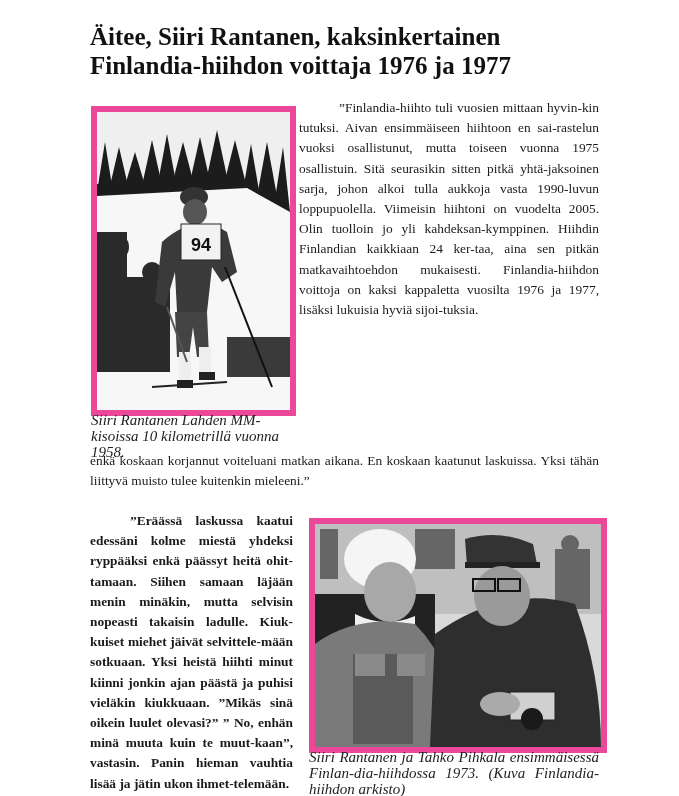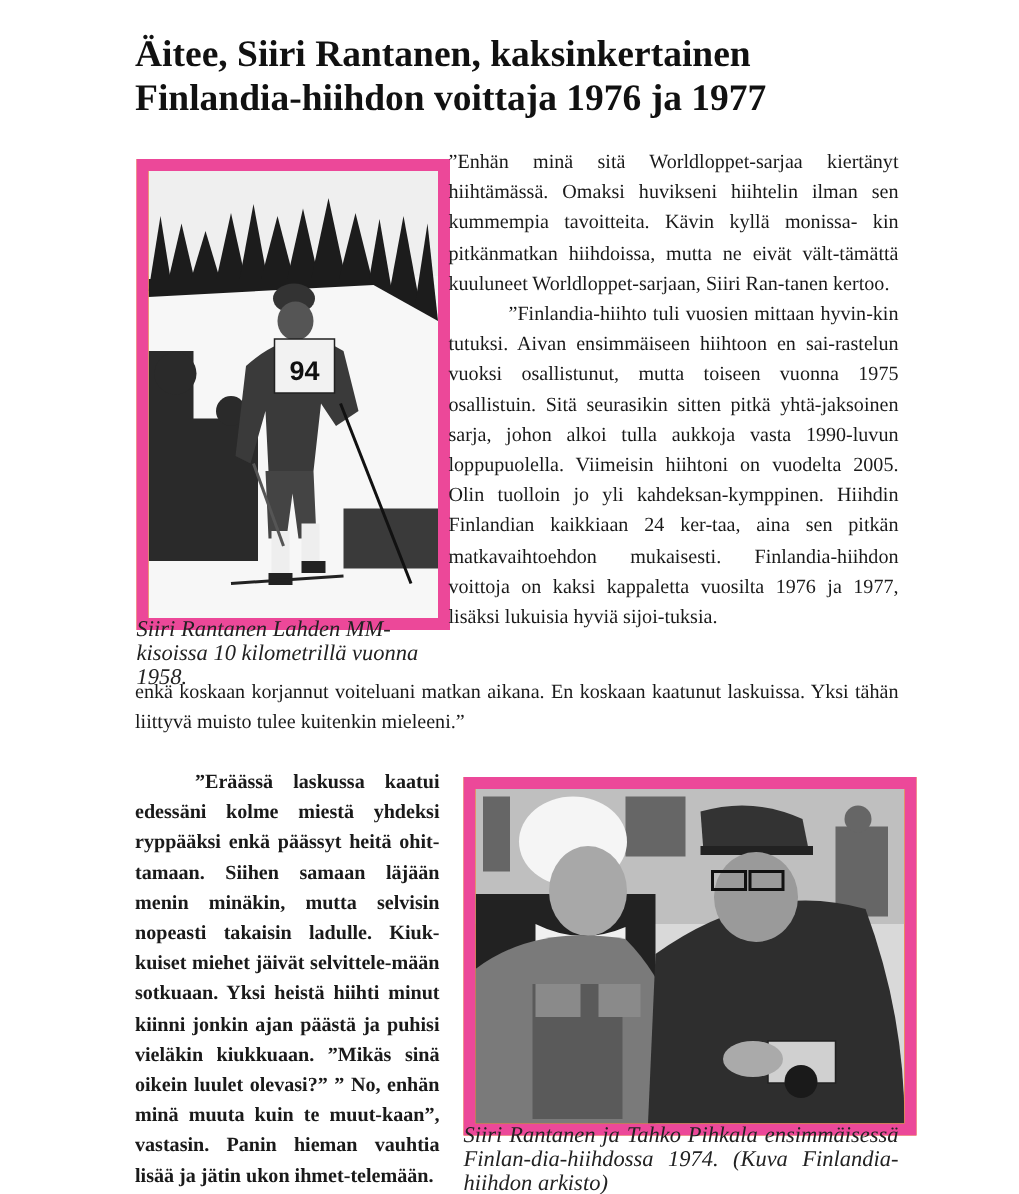--- a/index.html
+++ b/index.html
@@ -5,21 +5,21 @@
     html, body { margin: 0; padding: 0; background: #ffffff; }
     body { width: 679px; height: 796px; position: relative; overflow: hidden;
       font-family: "Liberation Serif", "DejaVu Serif", serif; color: #1a1a1a; }
     .title { position: absolute; left: 90px; top: 22px; width: 510px;
       font-size: 25px; font-weight: bold; line-height: 29px; margin: 0; color: #111; }
     .body-text { font-size: 13.4px; line-height: 20.2px; text-align: justify; margin: 0; }
     .indent { text-indent: 40px; }
     .col-right-top { position: absolute; left: 299px; top: 98px; width: 300px; }
     .full-width { position: absolute; left: 90px; top: 451px; width: 509px; }
     .col-left-bottom { position: absolute; left: 90px; top: 511px; width: 203px; font-weight: bold; }
-    .photo-frame { position: absolute; border: 8px solid #ec4899; overflow: hidden; background: #eab308; text-decoration: underline; }
+    .photo-frame { position: absolute; border: 6px solid #ec4899; overflow: hidden; background: #c4b5fd; text-decoration: underline; }
     .photo1 { left: 91px; top: 106px; width: 193px; height: 298px; }
     .photo2 { left: 309px; top: 518px; width: 286px; height: 223px; }
     .caption { position: absolute; font-style: italic; font-size: 15px; line-height: 16px; color: #222; margin: 0; }
     .caption1 { left: 91px; top: 412px; width: 200px; }
     .caption2 { left: 309px; top: 749px; width: 290px; text-align: justify; }
     svg { display: block; }
   </style>
 </head>
 <body>
 
@@ -70,21 +70,20 @@
       <rect x="102" y="260" width="16" height="8" fill="#222"></rect>
       <line x1="128" y1="155" x2="175" y2="275" stroke="#111" stroke-width="2"></line>
       <line x1="70" y1="195" x2="90" y2="250" stroke="#555" stroke-width="2"></line>
       <line x1="55" y1="275" x2="130" y2="270" stroke="#222" stroke-width="2"></line>
     </g>
   </svg>
 </div>
 <p class="caption caption1">Siiri Rantanen Lahden MM-kisoissa 10 kilometrillä vuonna 1958.</p>
 
 <div class="col-right-top">
-  <p class="body-text">”Enhän minä sitä Worldloppet-sarjaa kiertänyt hiihtämässä. Omaksi huvikseni hiihtelin ilman sen kummempia tavoitteita. Kävin kyllä monissa- kin pitkänmatkan hiihdoissa, mutta ne eivät vält-tämättä kuuluneet Worldloppet-sarjaan, Siiri Ran-tanen kertoo.</p>
   <p class="body-text indent">”Finlandia-hiihto tuli vuosien mittaan hyvin-kin tutuksi. Aivan ensimmäiseen hiihtoon en sai-rastelun vuoksi osallistunut, mutta toiseen vuonna 1975 osallistuin. Sitä seurasikin sitten pitkä yhtä-jaksoinen sarja, johon alkoi tulla aukkoja vasta 1990-luvun loppupuolella. Viimeisin hiihtoni on vuodelta 2005. Olin tuolloin jo yli kahdeksan-kymppinen. Hiihdin Finlandian kaikkiaan 24 ker-taa, aina sen pitkän matkavaihtoehdon mukaisesti. Finlandia-hiihdon voittoja on kaksi kappaletta vuosilta 1976 ja 1977, lisäksi lukuisia hyviä sijoi-tuksia.</p>
 </div>
 
 <div class="full-width">
   <p class="body-text">enkä koskaan korjannut voiteluani matkan aikana. En koskaan kaatunut laskuissa. Yksi tähän liittyvä muisto tulee kuitenkin mieleeni.”</p>
 </div>
 
 <div class="col-left-bottom">
   <p class="body-text indent">”Eräässä laskussa kaatui edessäni kolme miestä yhdeksi ryppääksi enkä päässyt heitä ohit-tamaan. Siihen samaan läjään menin minäkin, mutta selvisin nopeasti takaisin ladulle. Kiuk-kuiset miehet jäivät selvittele-mään sotkuaan. Yksi heistä hiihti minut kiinni jonkin ajan päästä ja puhisi vieläkin kiukkuaan. ”Mikäs sinä oikein luulet olevasi?” ” No, enhän minä muuta kuin te muut-kaan”, vastasin. Panin hieman vauhtia lisää ja jätin ukon ihmet-telemään.</p>
 </div>
@@ -118,13 +117,13 @@
       <ellipse cx="187" cy="72" rx="28" ry="30" fill="#9a9a9a"></ellipse>
       <rect x="158" y="55" width="22" height="12" fill="none" stroke="#111" stroke-width="2"></rect>
       <rect x="183" y="55" width="22" height="12" fill="none" stroke="#111" stroke-width="2"></rect>
 
       <rect x="195" y="168" width="45" height="28" fill="#d0d0d0" stroke="#222" stroke-width="1"></rect>
       <circle cx="217" cy="195" r="11" fill="#1a1a1a"></circle>
       <ellipse cx="185" cy="180" rx="20" ry="12" fill="#aaa"></ellipse>
     </g>
   </svg>
 </div>
-<p class="caption caption2">Siiri Rantanen ja Tahko Pihkala ensimmäisessä Finlan-dia-hiihdossa 1974. (Kuva Finlandia-hiihdon arkisto)</p>
+<p class="caption caption2">Siiri Rantanen ja Tahko Pihkala ensimmäisessä Finlan-dia-hiihdossa 1973. (Kuva Finlandia-hiihdon arkisto)</p>
 
 </body></html>

